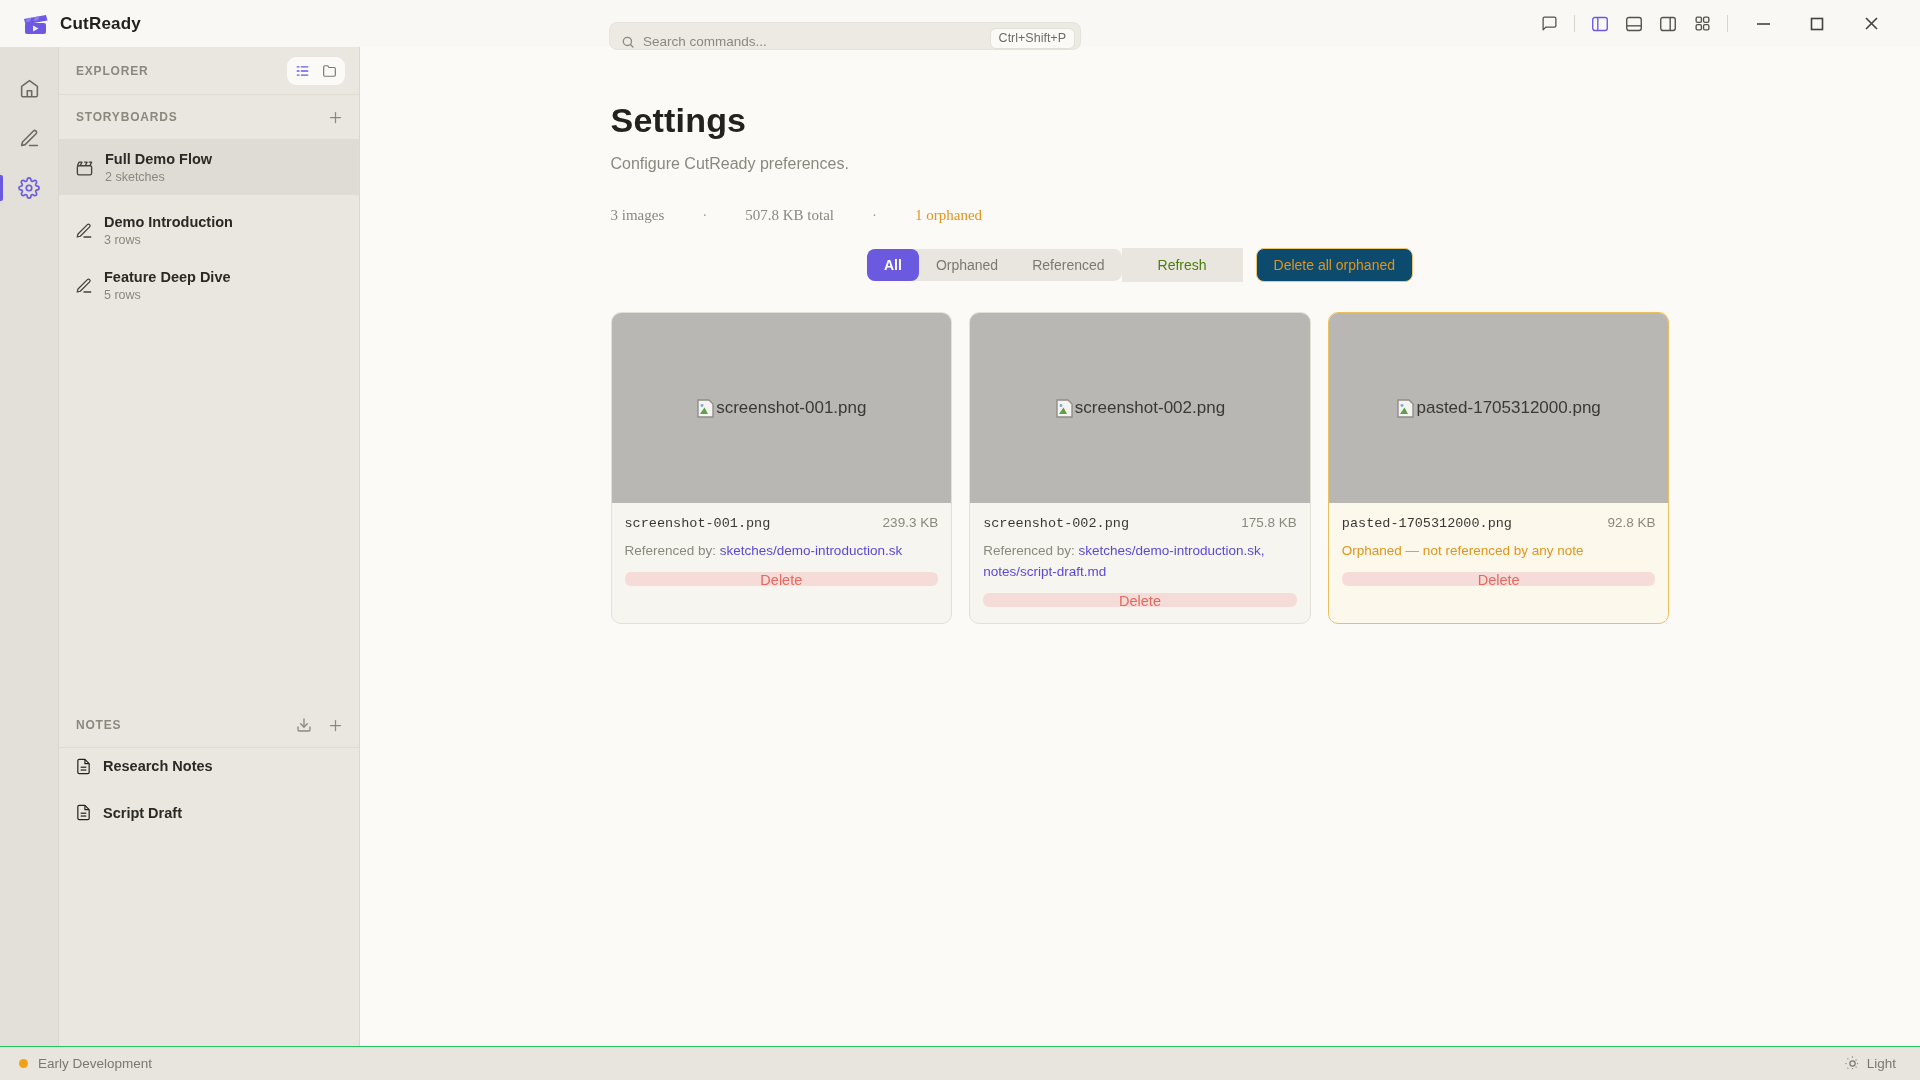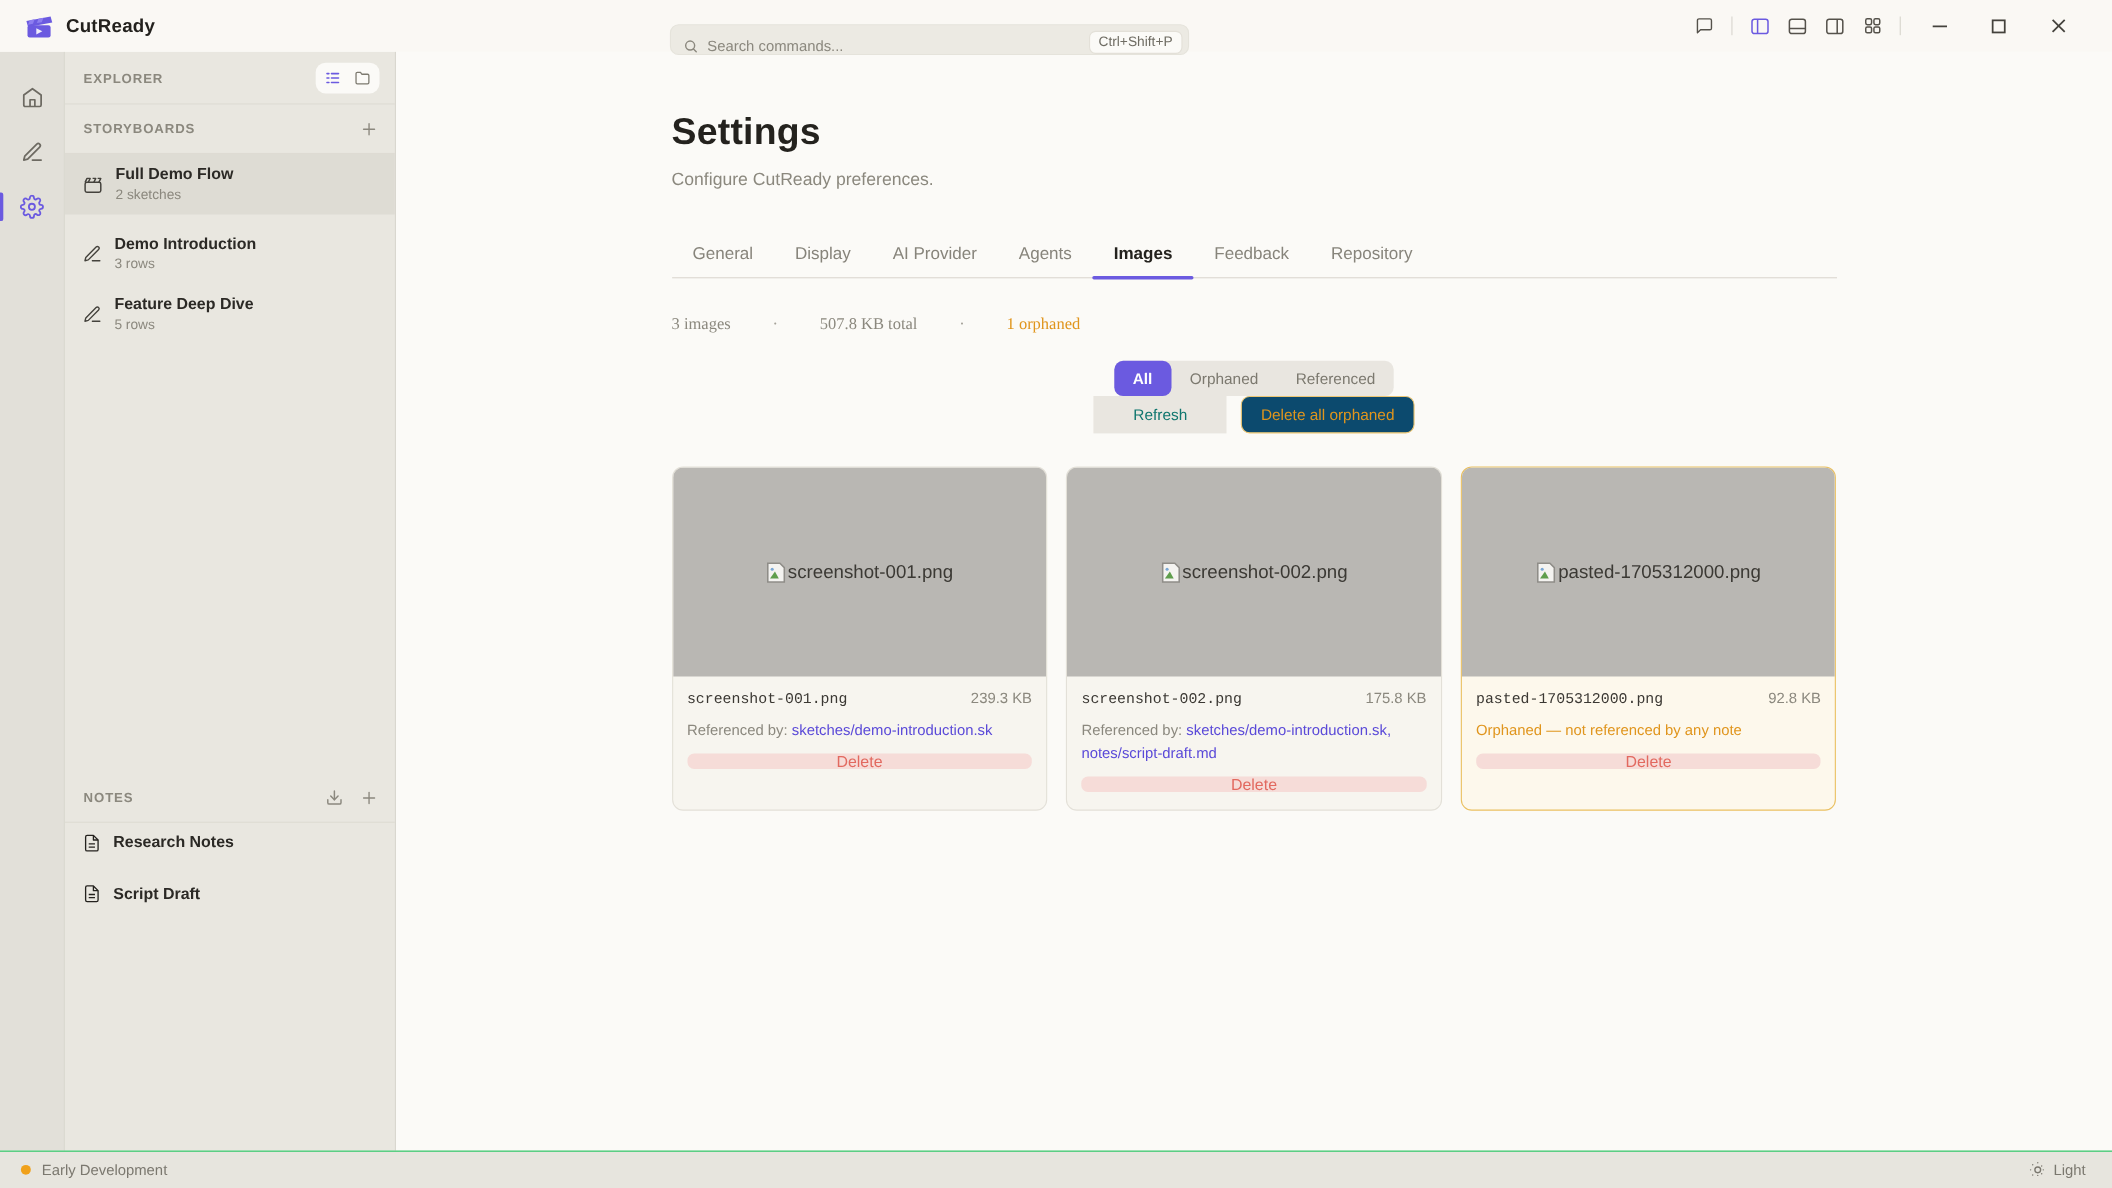--- a/index.html
+++ b/index.html
@@ -96,31 +96,31 @@
   .tab.active { color:#24221e; font-weight:700; }
   .tab.active::after {
     content:""; position:absolute; left:0; right:0; bottom:-2px; height:3px;
     background:#6b5ae0; border-radius:2px;
   }
 
   .stats { margin-top:34px; display:flex; align-items:flex-start; gap:38px; font-size:15px; color:#8b887e;font-family:Liberation Serif, serif; }
   .stats .dot-sep { color:#a5a299; }
   .stats .orphaned { color:#e0951d; }
 
-  .controls { margin-top:24px; display:flex; align-items:center; justify-content:center;flex-direction:column; }
+  .controls { margin-top:24px; display:flex; align-items:center; justify-content:center; }
   .segmented { background:#e9e6e0; border-radius:8px; display:flex; }
   .seg-btn {
     padding:8px 17px; font-size:14px; color:#7c796f; border-radius:8px; border:none;
     background:transparent; font-family:inherit;
   }
   .seg-btn.active { background:#6b5ae0; color:#ffffff; font-weight:700; }
   .ctrl-right { display:flex; gap:13px; }
   .btn-refresh {
     background:#e9e6e0; border:none; border-radius:0; padding:9px 36px;
-    font-size:14px; color:#0f766e; font-family:inherit;
+    font-size:14px; color:#4d7c0f; font-family:inherit;
   }
   .btn-delete-all {
     background:#0c4a6e; border:1px solid #ecc673; border-radius:8px; padding:8px 17px;
     font-size:14px; color:#e0951d; font-family:inherit;
   }
 
   .cards { margin-top:30px; display:grid; grid-template-columns:repeat(3,1fr); gap:17px; align-items:stretch; }
   .card {
     border:1px solid #e3e0d8; background:#f7f5ef; border-radius:10px; overflow:hidden;
     display:flex; flex-direction:column;
@@ -372,29 +372,20 @@
         <span class="item-name">Script Draft</span>
       </div>
     </div>
   </div>
 
   <div class="main">
     <div class="content">
       <h1 class="page-title">Settings</h1>
       <div class="page-sub">Configure CutReady preferences.</div>
 
-      <div class="tabs">
-        <div class="tab">General</div>
-        <div class="tab">Display</div>
-        <div class="tab">AI Provider</div>
-        <div class="tab">Agents</div>
-        <div class="tab active">Images</div>
-        <div class="tab">Feedback</div>
-        <div class="tab">Repository</div>
-      </div>
 
       <div class="stats">
         <span>3 images</span>
         <span class="dot-sep">·</span>
         <span>507.8 KB total</span>
         <span class="dot-sep">·</span>
         <span class="orphaned">1 orphaned</span>
       </div>
 
       <div class="controls">

